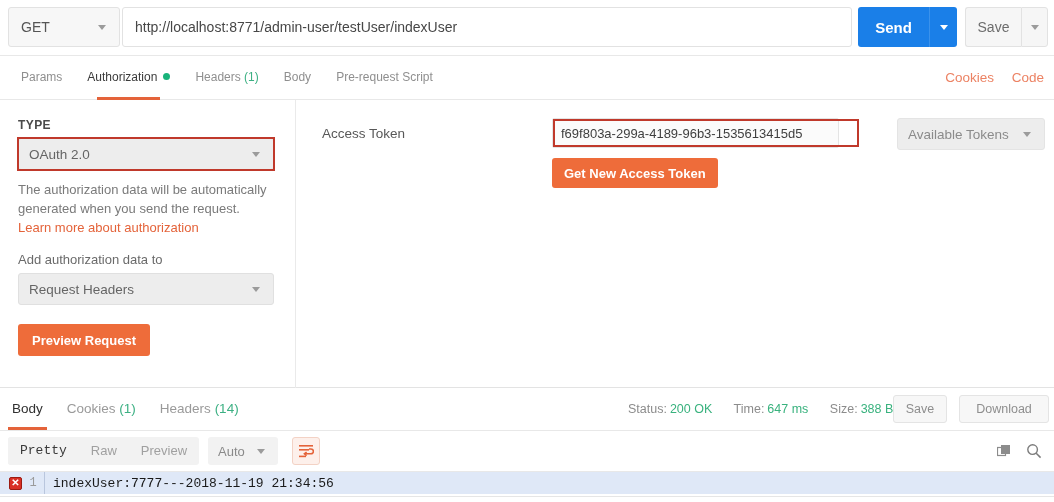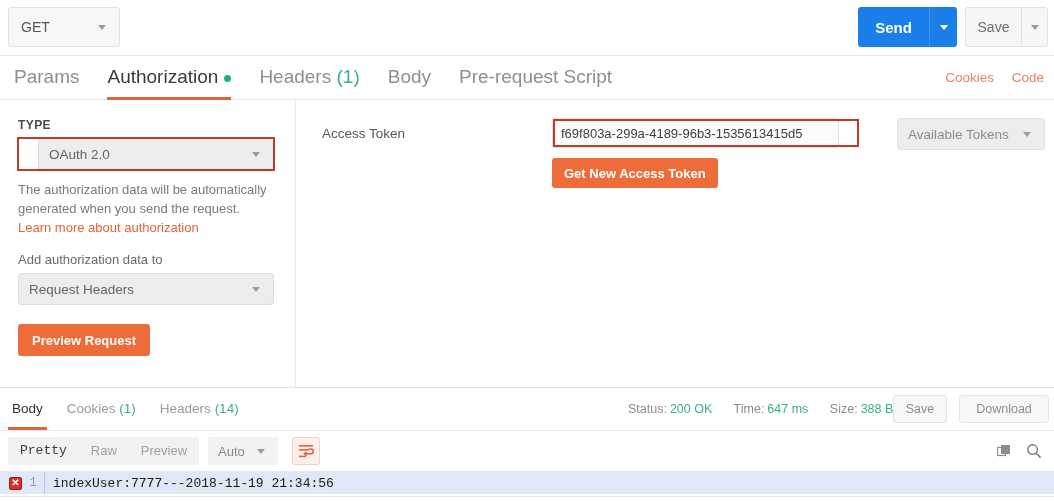--- a/index.html
+++ b/index.html
@@ -69,22 +69,23 @@
     display: flex; align-items: center; justify-content: center;
   }
 
   
   .req-tabs {
     position: absolute; left: 0; top: 56px; width: 1054px; height: 44px;
     border-bottom: 1px solid #e8e8e8; background: #fff;
   }
   .tab {
     position: relative; float: left; height: 44px; line-height: 42px;
-    padding: 0 14px; font-size: 19px; color: #8f8f8f; cursor: pointer;
+    padding: 0 4px; font-size: 12px; color: #8f8f8f; cursor: pointer;
     white-space: nowrap;
+    margin-left: 17px;
   }
   .tab.active { color: #3b3b3b; }
   .tab.active::after {
     content: ""; position: absolute; left: 14px; right: 14px; bottom: 0;
     height: 3px; background: #e4633a;
   }
   .tab .count { color: #3cb083; }
   .dot-green {
     display: inline-block; width: 7px; height: 7px; border-radius: 50%;
     background: #19b37a; margin-left: 6px; vertical-align: 1px;
@@ -108,21 +109,21 @@
     position: absolute; left: 18px; top: 18px; font-size: 12px;
     color: #4a4a4a; font-weight: bold; letter-spacing: .4px;
   }
   .select-box {
     background: #ededed; border: 1px solid #e0e0e0; border-radius: 3px;
     height: 32px; display: flex; align-items: center; cursor: pointer;
   }
   .select-box .sel-text { flex: 1; padding-left: 10px; font-size: 13.5px; color: #656565; }
   .type-select {
     position: absolute; left: 18px; top: 38px; width: 256px;
-    outline: 2px solid #c0392b; outline-offset: -1px; padding-left: 20px;
+    outline: 2px solid #c0392b; outline-offset: -1px;
   }
   .auth-desc {
     position: absolute; left: 18px; top: 80px; width: 258px;
     font-size: 13px; line-height: 19px; color: #7a7a7a;
   }
   .auth-desc a { color: #e4633a; text-decoration: none; cursor: pointer; }
   .add-label { position: absolute; left: 18px; top: 152px; font-size: 13px; color: #6a6a6a; }
   .add-select { position: absolute; left: 18px; top: 173px; width: 256px; }
   .preview-btn {
     position: absolute; left: 18px; top: 224px; height: 32px; padding: 0 14px;
@@ -255,20 +256,23 @@
 </style>
 </head>
 <body>
 
 <div class="app">
 
   <div class="url-row">
     <div class="method-box">
       <span class="method-label">GET</span>
       <span class="caret"></span>
+    </div>
+    <div class="url-box">
+      <span class="url-text">http://localhost:8771/admin-user/testUser/indexUser</span>
     </div>
     <button class="send-btn">Send</button>
     <div class="send-caret-btn">
       <span class="caret-white"></span>
     </div>
     <button class="save-btn">Save</button>
     <div class="save-caret-btn">
       <span class="caret" style="margin-right:0"></span>
     </div>
   </div>

